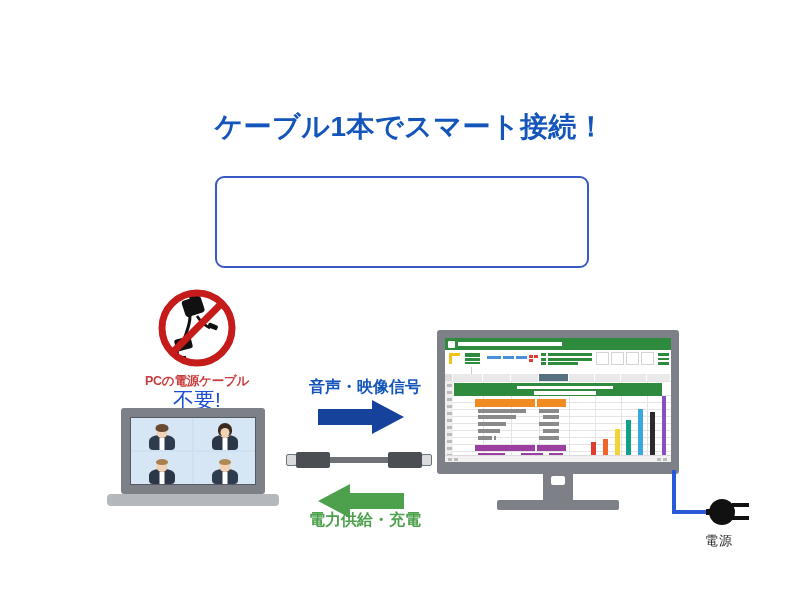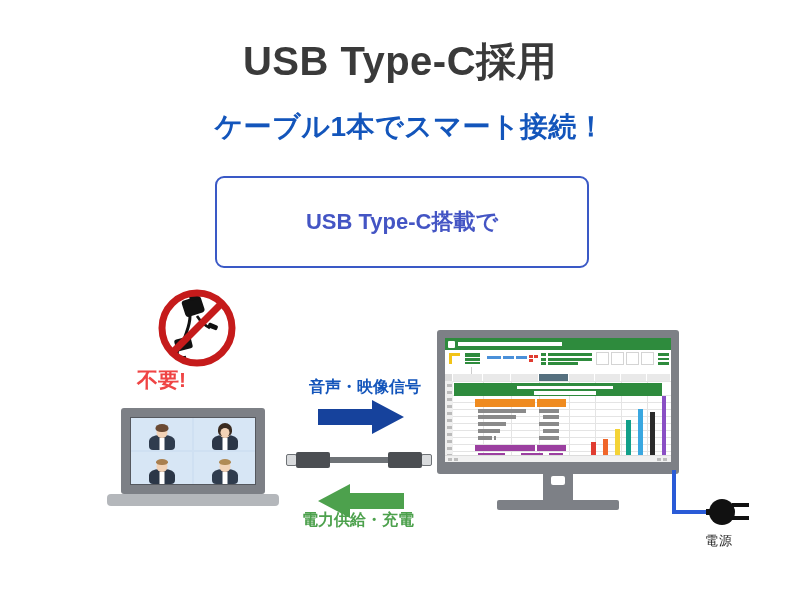--- a/index.html
+++ b/index.html
@@ -37,21 +37,21 @@
 
   
   .nocable{position:absolute;left:137px;top:288px;width:120px;}
   .nocable-ico{position:relative;width:94px;height:82px;margin:0 auto;}
   .nocable-ico svg{position:absolute;left:0;top:0;}
   .nocable-t1{
     text-align:center;font-size:12.5px;font-weight:bold;color:#cc3b3b;
     margin-top:3px;white-space:nowrap;letter-spacing:-0.2px;
   }
   .nocable-t2{
-    text-align:left;font-size:21px;font-weight:bold;color:#ef4444;
+    text-align:center;font-size:21px;font-weight:normal;color:#1d4ed8;
     line-height:1.05;margin-top:-1px;
   }
 
   
   .laptop{position:absolute;left:107px;top:408px;width:172px;height:110px;}
   .laptop-lid{
     position:absolute;left:14px;top:0;width:144px;height:86px;
     background:#7d8086;border-radius:3px;
   }
   .laptop-screen{
@@ -87,21 +87,21 @@
   .tip.l{left:0;} .tip.r{right:0;}
 
   
   .sig-label{
     position:absolute;left:290px;top:377px;width:150px;text-align:center;
     font-size:16px;font-weight:bold;color:#1355bb;white-space:nowrap;
   }
   .arrow-right{position:absolute;left:318px;top:400px;}
   .arrow-left{position:absolute;left:318px;top:484px;}
   .pwr-label{
-    position:absolute;left:278px;top:510px;width:160px;text-align:center;
+    position:absolute;left:285px;top:510px;width:160px;text-align:center;
     font-size:16px;font-weight:bold;color:#4da14d;line-height:1.28;white-space:nowrap;
   }
 
   
   .monitor{position:absolute;left:437px;top:330px;width:242px;height:178px;}
   .mon-bezel{
     position:absolute;left:0;top:0;width:242px;height:144px;
     background:#7d8086;border-radius:3px;
   }
   .mon-screen{
@@ -142,43 +142,42 @@
   .plug-label{
     position:absolute;left:0;top:62px;width:110px;text-align:center;
     font-size:13px;color:#222222;letter-spacing:1px;
   }
 </style>
 </head>
 <body>
 
 <div class="stage">
 
-  <div class="title">USB Type-C採用</div>
   <div class="subtitle">ケーブル1本でスマート接続！</div>
 
   <div class="callout">
-    <div class="callout-line">USB Type-C搭載で</div>
   </div>
 
   <div class="nocable">
     <div class="nocable-ico">
       <svg width="94" height="82" viewBox="0 0 94 82">
         <g fill="#111111">
           <rect x="33" y="10" width="20" height="17" rx="3" transform="rotate(-18 43 18)"></rect>
           <rect x="39" y="5" width="9" height="7" rx="2" transform="rotate(-18 43 8)"></rect>
           <path d="M40 28 C40 38, 36 44, 34 52" stroke="#111111" stroke-width="3" fill="none"></path>
           <path d="M47 28 C52 36, 56 38, 60 40" stroke="#111111" stroke-width="2.6" fill="none"></path>
           <rect x="58" y="36" width="10" height="5" rx="1.5" transform="rotate(22 63 38)"></rect>
           <rect x="25" y="50" width="17" height="12" rx="2.5" transform="rotate(-14 33 56)"></rect>
           <path d="M28 62 C26 68, 30 70, 36 69" stroke="#111111" stroke-width="2.6" fill="none"></path>
         </g>
         <circle cx="47" cy="40" r="35" fill="none" stroke="#c51b1b" stroke-width="7"></circle>
         <line x1="23" y1="64" x2="71" y2="16" stroke="#c51b1b" stroke-width="7"></line>
       </svg>
     </div>
+    <div class="nocable-t1">PCの電源ケーブル</div>
     <div class="nocable-t2">不要!</div>
   </div>
 
   <div class="laptop">
     <div class="laptop-lid"></div>
     <div class="laptop-screen">
       <div class="tile">
         <div class="p-body" style="width:26px;height:15px;bottom:0;background:#2f3c4e;"></div>
         <div class="p-shirt" style="width:5px;height:12px;bottom:0;"></div>
         <div class="p-head" style="width:11px;height:11px;bottom:12px;background:#f2d2b6;"></div>

